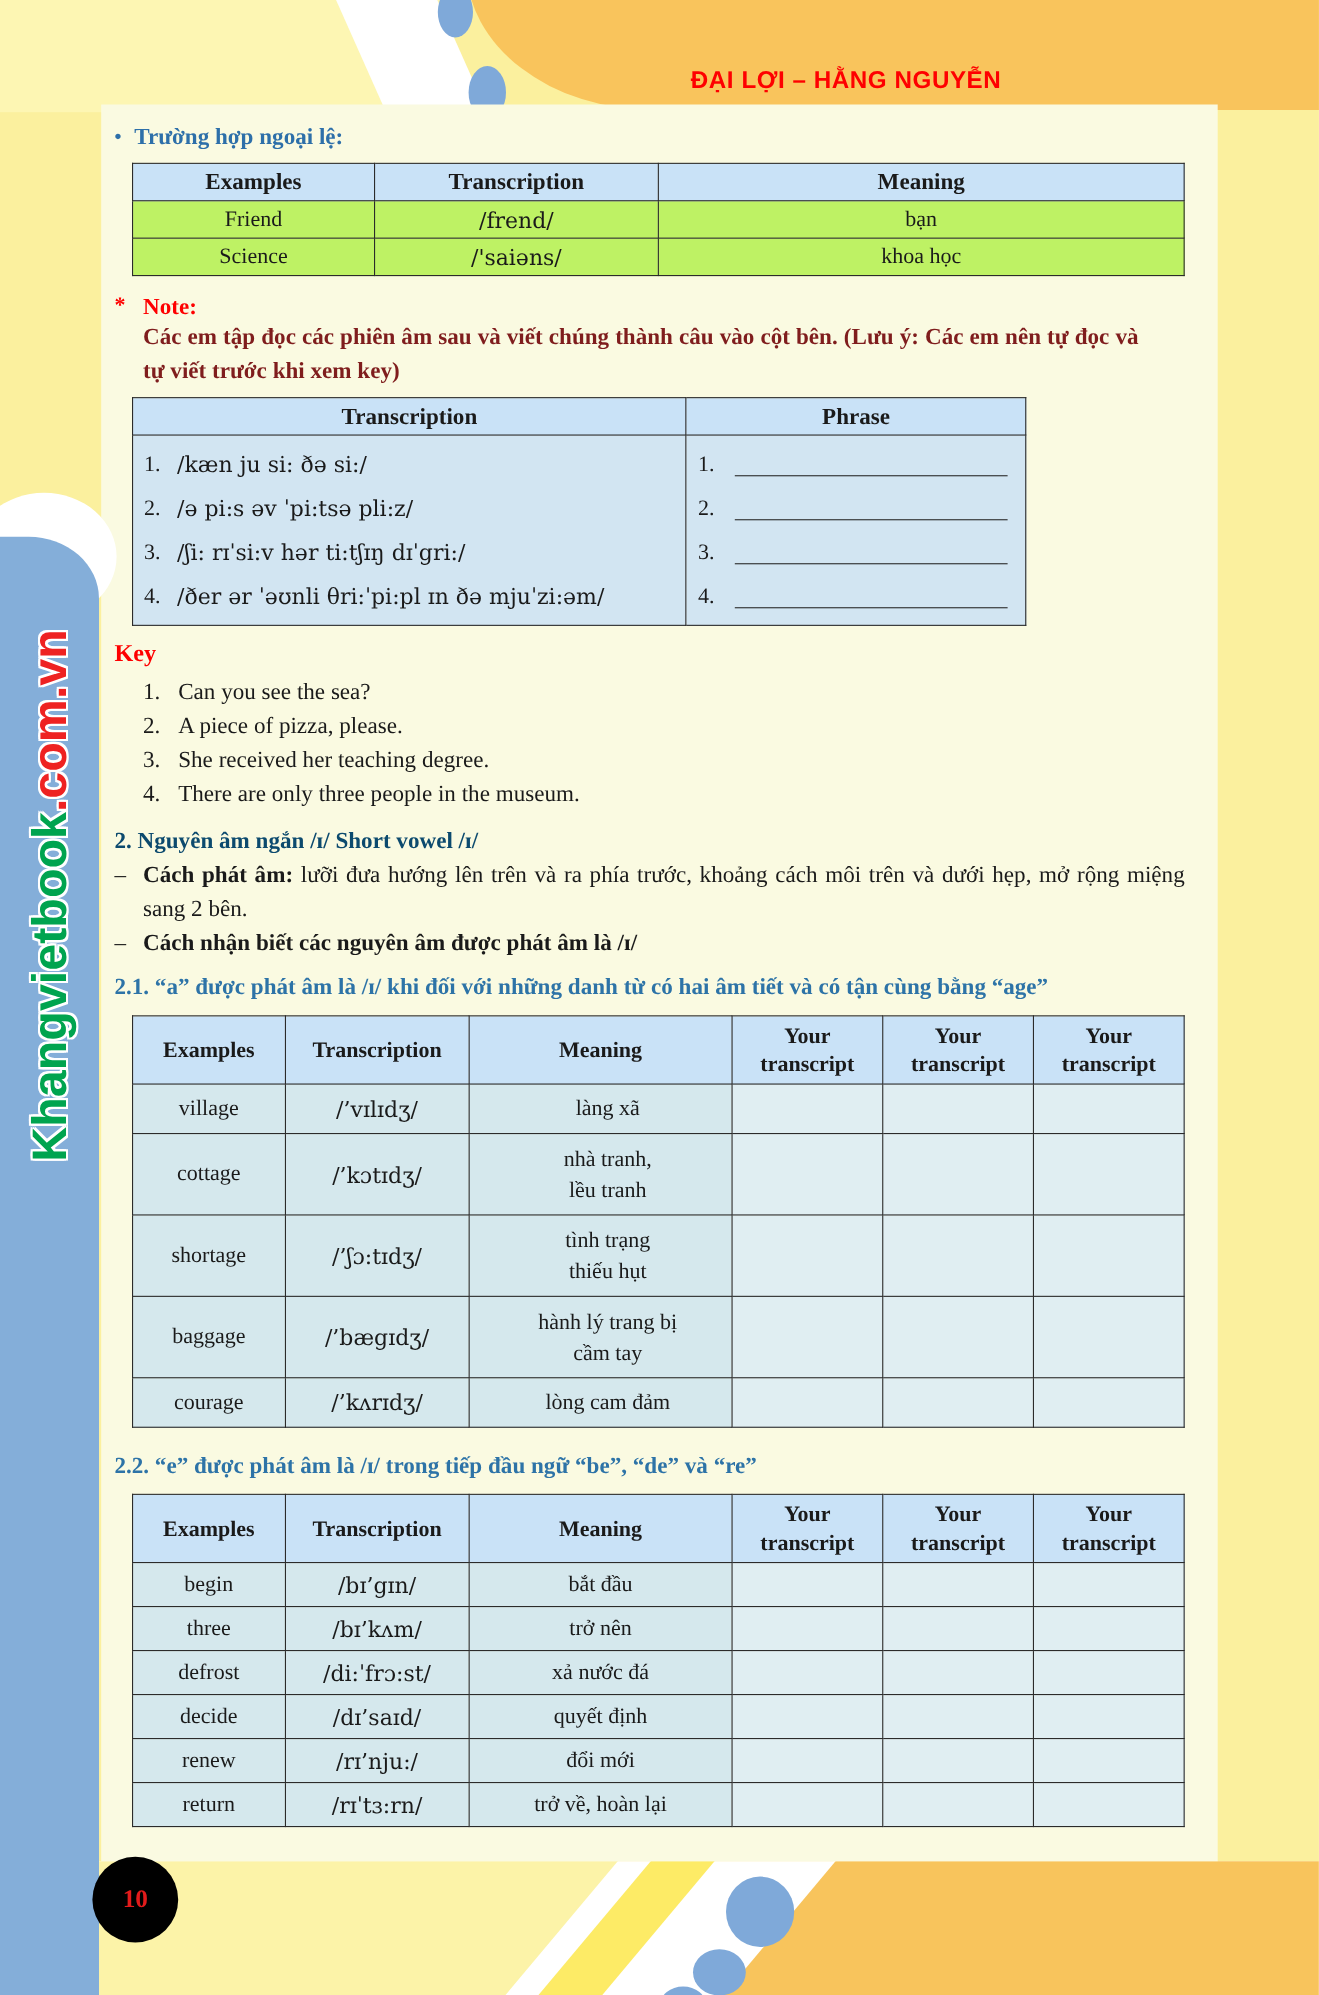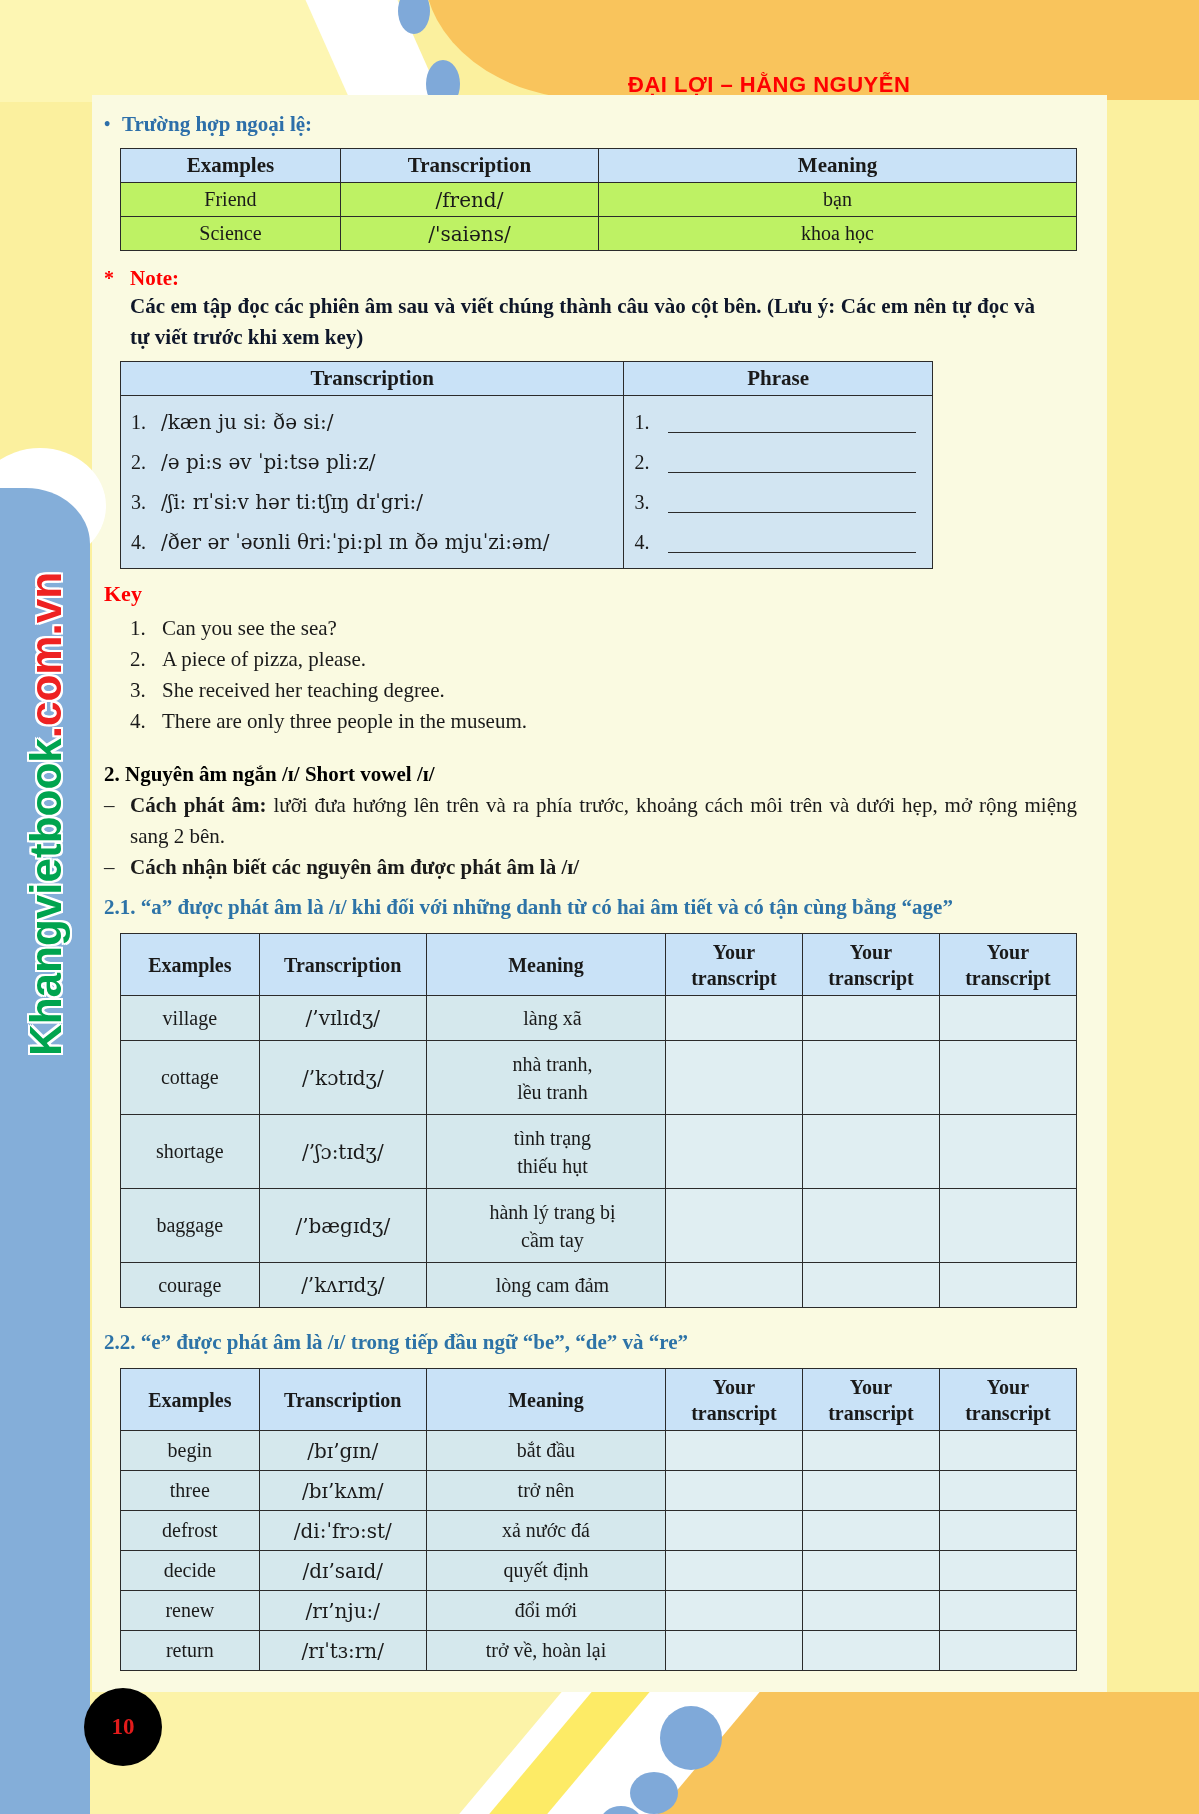--- a/index.html
+++ b/index.html
@@ -11,21 +11,21 @@
     color:#1a1a1a;
   }
   
   .top-left-light { position:absolute; left:0; top:0; width:400px; height:102px; background:#fdf6b3; }
   .top-diag { position:absolute; left:330px; top:-15px; width:92px; height:140px; background:#ffffff; transform:skewX(24deg); }
   .dot { position:absolute; border-radius:50%; background:#7fa9d9; }
   .dot-t1 { left:398px; top:-12px; width:32px; height:46px; }
   .dot-t2 { left:426px; top:60px;  width:34px; height:48px; }
   .header-blob { position:absolute; left:424px; top:-48px; width:820px; height:148px; background:#f9c45c; border-bottom-left-radius:170px 130px; }
   .header-title {
-    position:absolute; top:72px; left:628px; color:#fe0000;
+    position:absolute; top:60px; left:628px; color:#fe0000;
     font-family:"Liberation Sans","DejaVu Sans",sans-serif;
     font-size:22px; font-weight:bold; letter-spacing:.5px;
   }
   
   .content {
     position:absolute; left:92px; top:95px; width:1015px; height:1597px;
     background:#fafae1; padding:14px 30px 0 12px; z-index:2;
   }
   .h-bullet { color:#2d6fa9; font-size:21px; font-weight:bold; line-height:30px; }
   .h-bullet .bullet { display:inline-block; width:18px; font-size:18px; transform:translateY(-1px); }
@@ -34,37 +34,37 @@
   th { background:#c9e2f7; font-size:21px; font-weight:bold; text-align:center; padding:3px 2px; }
   td { font-size:20px; text-align:center; padding:2px 4px; }
   .tbl1 { width:957px; margin:8px 0 0 16px; }
   .tbl1 td { background:#bef264; height:34px; }
   .tbl1 th { height:34px; }
   
   .note-row { display:flex; margin-top:14px; font-size:21px; font-weight:bold; line-height:26px; }
   .note-star { width:26px; color:#fe0000; font-size:20px; }
   .note-label { color:#fe0000; }
   .note-text {
-    margin-left:26px; width:905px; color:#0f172a; font-weight:bold;
+    margin-left:26px; width:905px; color:#7f1d1d; font-weight:bold;
     font-size:21px; line-height:31px; text-align:justify;
   }
   
   .tbl2 { width:813px; margin:8px 0 0 16px; }
   .tbl2 th { height:34px; }
   .tbl2 td { background:#d2e5f2; vertical-align:top; text-align:left; padding:6px 10px; }
   .t2line { display:flex; line-height:40px; font-size:20px; }
   .t2num { width:30px; }
   .blank { flex:1; margin:0 6px 9px 4px; border-bottom:1.6px solid #2b2b2b; align-self:flex-end; }
   
   .key-title { margin-top:12px; text-align:left; color:#fe0000; font-size:22px; font-weight:bold; }
   .key-list { margin:6px 0 0 26px; }
   .key-item { display:flex; font-size:21px; line-height:31px; }
   .key-num { width:32px; }
   
-  .sec-h { margin-top:22px; color:#000000; font-size:21px; font-weight:bold; line-height:31px; }
+  .sec-h { margin-top:12px; color:#0c4a6e; font-size:21px; font-weight:bold; line-height:31px; }
   .dash-item { display:flex; font-size:21px; line-height:31px; }
   .dash { width:26px; }
   .dash-body { flex:1; text-align:justify; }
   .b { font-weight:bold; }
   .sub-h {
     margin-top:8px; color:#2d73a7; font-size:21px; font-weight:bold;
     line-height:32px; text-align:justify; padding-left:44px; text-indent:-44px;
   }
   
   .vtbl { width:957px; margin:10px 0 0 16px; }

